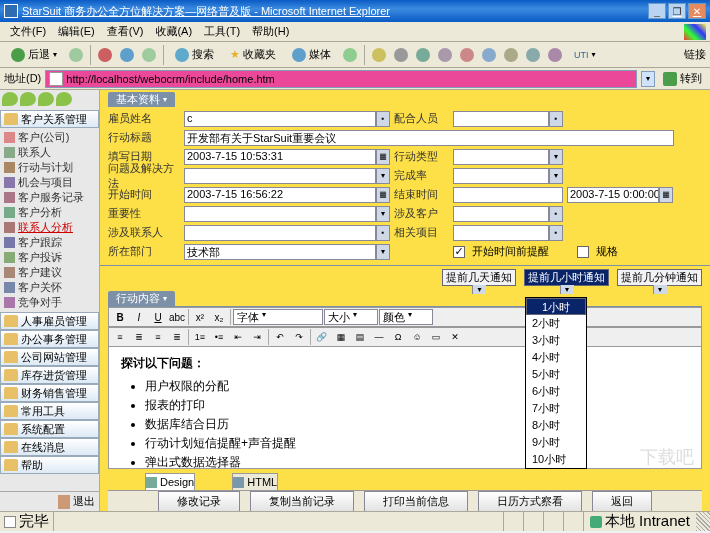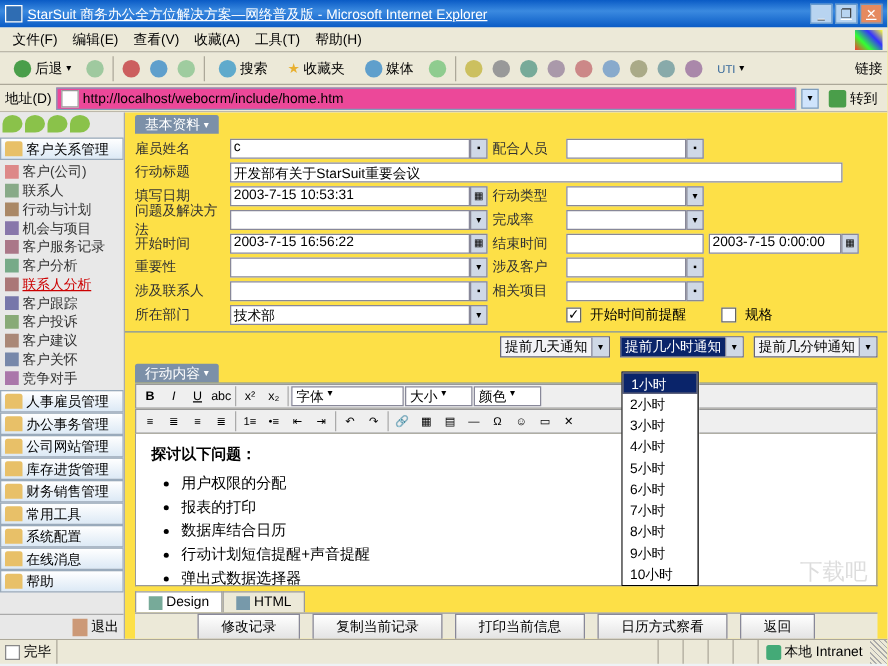--- a/index.html
+++ b/index.html
@@ -55,27 +55,27 @@
 .section-tab { background: #7c90a8; color: #fff; display: inline-flex; align-items: center; height: 18px; padding: 0 8px; font-size: 11px; width: fit-content; border-radius: 2px 2px 0 0; margin: 2px 0 0 8px; }
 .section-tab .tri { font-size: 8px; margin-left: 3px; }
 
 
 .form-area { padding: 2px 8px 4px; border-bottom: 1px solid #7c90a8; }
 .form-row { display: flex; align-items: center; height: 19px; gap: 4px; }
 .form-row .fl1 { width: 72px; color: #333; }
 .form-row .fl2 { width: 55px; color: #333; }
 .form-row .fv1 { width: 206px; }
 .form-row .fv2 { width: 110px; }
-.form-row .fv3 { width: 120px; }
+.form-row .fv3 { width: 106px; }
 .form-row .ctl { display: flex; height: 16px; }
 .form-row .ctl .inp { flex: 1; border: 1px solid #889; background: #fff; padding: 0 2px; font-size: 11px; overflow: hidden; white-space: nowrap; }
 .form-row .ctl .btn-sq { width: 14px; height: 16px; background: #cfd8e6; border: 1px solid #889; display: flex; align-items: center; justify-content: center; font-size: 8px; }
 .form-row .chk { width: 12px; height: 12px; border: 1px solid #666; background: #fff; margin-right: 3px; display: inline-flex; align-items: center; justify-content: center; }
 .reminder-row { display: flex; justify-content: flex-end; gap: 8px; padding: 3px 8px; }
-.reminder-row .sel { height: 17px; border: 1px solid #667; background: #f3f3f6; display: flex; align-items: flex-start; font-size: 11px; }
+.reminder-row .sel { height: 17px; border: 1px solid #667; background: #f3f3f6; display: flex; align-items: center; font-size: 11px; flex-direction: column; }
 .reminder-row .sel .seltxt { padding: 0 3px; }
 .reminder-row .sel .seldd { width: 14px; height: 15px; background: #cfd8e6; border-left: 1px solid #889; display: flex; align-items: center; justify-content: center; font-size: 8px; }
 .reminder-row .sel.open .seltxt { background: #0a246a; color: #fff; }
 
 
 .editor-wrap { border-top: 1px solid #7c90a8; margin: 0 8px; }
 .ed-toolbar { height: 20px; border: 1px solid #999; background: #efefef; display: flex; align-items: center; padding: 0 2px; gap: 1px; }
 .ed-toolbar .eb { width: 18px; height: 16px; display: flex; align-items: center; justify-content: center; border: 1px solid transparent; font-size: 10px; }
 .ed-toolbar .esep { width: 1px; height: 16px; background: #aaa; margin: 0 1px; }
 .ed-toolbar .esel { height: 16px; border: 1px solid #889; background: #fff; display: flex; align-items: center; padding: 0 3px; font-size: 11px; }
@@ -85,28 +85,28 @@
 .editor-body ul { margin: 6px 0 0 24px; }
 .editor-body ul li { margin: 2px 0; }
 
 
 .hours-dropdown { position: absolute; border: 1px solid #000; background: #fff; z-index: 50; font-size: 11px; }
 .hours-dropdown .ddopt { padding: 1px 6px; min-width: 60px; }
 .hours-dropdown .ddopt.sel { background: #0a246a; color: #fff; }
 
 
 .design-tabs { display: flex; margin: 4px 8px 0; }
-.design-tabs .dtab { border: 1px solid #999; border-bottom: none; padding: 2px 10px; background: #ece9d8; display: flex; align-items: center; gap: 3px; font-size: 11px; }
+.design-tabs .dtab { border: 1px solid #999; border-bottom: none; padding: 2px 0; background: #ece9d8; display: flex; align-items: center; gap: 3px; font-size: 11px; margin-left: 37px; }
 .design-tabs .dtab.active { background: #fff; }
 .design-tabs .dico { width: 11px; height: 11px; background: #7a9; }
 .action-row { height: 24px; border-top: 1px solid #999; border-bottom: 1px solid #999; background: #ece9d8; display: flex; align-items: center; justify-content: center; gap: 10px; margin: 0 8px; }
 .action-row .abtn { border: 1px solid #889; background: linear-gradient(#fff,#e3e3e3); padding: 2px 18px; font-size: 11px; }
 
 
-.statusbar { height: 20px; background: #ece9d8; border-top: 1px solid #aca899; display: flex; align-items: center; font-size: 11px; }
+.statusbar { height: 20px; background: #ece9d8; border-top: 1px solid #aca899; display: flex; align-items: center; font-size: 15px; }
 .statusbar .st-left { display: flex; align-items: center; gap: 3px; padding: 0 4px; border-right: 1px solid #aca899; height: 100%; }
 .statusbar .st-doc { width: 12px; height: 12px; background: #fff; border: 1px solid #888; }
 .statusbar .st-cells { display: flex; margin-left: auto; height: 100%; }
 .statusbar .st-cell { border-left: 1px solid #aca899; width: 20px; height: 100%; }
 .statusbar .st-zone { border-left: 1px solid #aca899; padding: 0 6px; display: flex; align-items: center; gap: 3px; height: 100%; }
 .statusbar .st-zone .zone-ico { width: 12px; height: 12px; background: #4a7; border-radius: 2px; }
 .statusbar .grip { width: 14px; height: 100%; background: repeating-linear-gradient(45deg,#aaa,#aaa 1px,transparent 1px,transparent 3px); }
 
 
 .wm { position: absolute; right: 16px; bottom: 42px; font-size: 18px; color: rgba(120,120,120,.25); font-family: "Microsoft YaHei"; pointer-events: none; }

